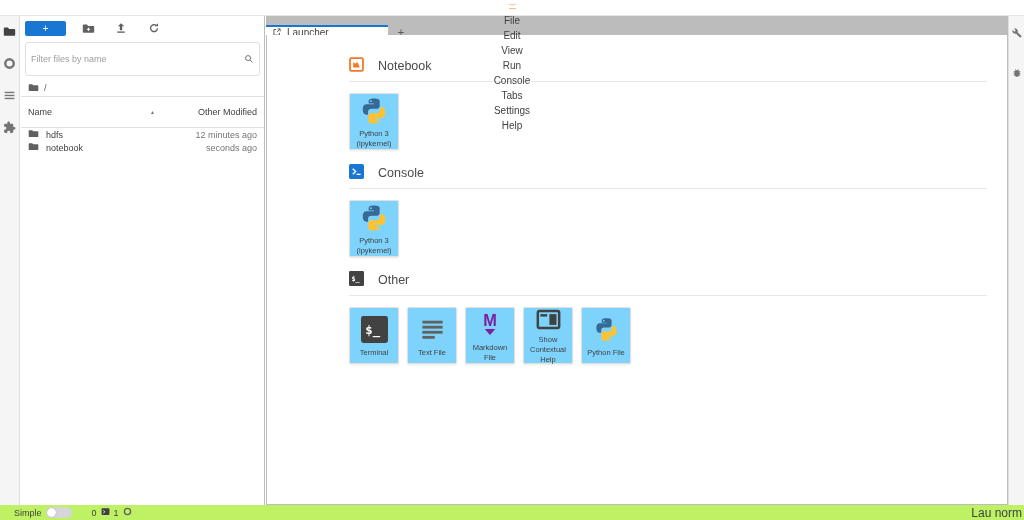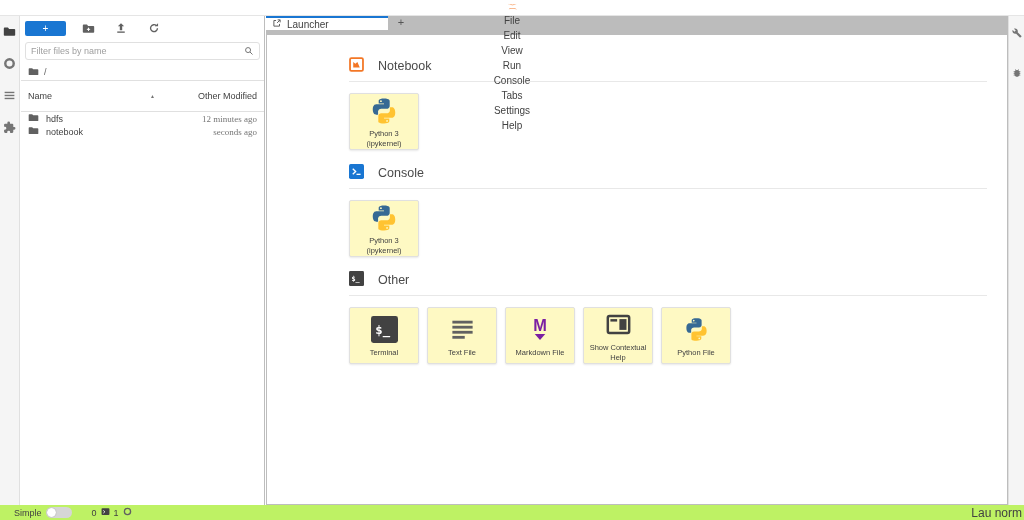--- a/index.html
+++ b/index.html
@@ -13,47 +13,47 @@
 
   
   .left-strip { position:absolute; top:16px; left:0; width:20px; bottom:15px; background:#f5f5f5; border-right:1px solid #e0e0e0; display:flex; flex-direction:column; align-items:center; padding-top:6px; gap:14px; }
   .strip-icon { width:20px; height:18px; display:flex; align-items:center; justify-content:center; }
 
   
   .file-browser { position:absolute; top:16px; left:21px; width:244px; bottom:15px; background:#fff; border-right:1px solid #bdbdbd; }
   .fb-toolbar { height:24px; display:flex; align-items:center; padding:0 4px; }
   .new-launcher-btn { width:41px; height:15px; background:#1976d2; color:#fff; border:none; border-radius:2px; font-size:10px; line-height:13px; display:flex; align-items:center; justify-content:center; cursor:pointer; }
   .fb-tool { width:22px; height:18px; display:flex; align-items:center; justify-content:center; margin-left:11px; cursor:pointer; }
-  .filter-box { margin:2px 4px 4px 4px; height:18px; border:1px solid #e0e0e0; border-radius:3px; display:flex; align-items:center; padding:0 5px; }
+  .filter-box { margin:2px 4px 4px 4px; height:18px; border:1px solid #e0e0e0; border-radius:3px; display:flex; align-items:center; padding:16px 5px; }
   .filter-box input { flex:1; border:none; outline:none; font-size:9px; color:#424242; font-family:"Liberation Sans",sans-serif; background:transparent; }
   .filter-box input::placeholder { color:#9e9e9e; }
   .breadcrumb { height:16px; display:flex; align-items:center; padding:0 7px; gap:5px; font-size:9px; color:#616161; }
   .fb-header { height:32px; display:flex; align-items:center; border-top:1px solid #e0e0e0; border-bottom:1px solid #e0e0e0; padding:0 7px; font-size:9px; color:#424242; }
   .col-name { flex:1; cursor:pointer; }
   .sort-caret { font-size:5px; color:#757575; margin-right:22px; }
   .col-modified { width:80px; text-align:right; cursor:pointer; }
   .fb-row { height:13px; display:flex; align-items:center; padding:0 7px; gap:7px; font-size:9px; color:#424242; cursor:pointer; }
   .fb-row .row-name { flex:1; }
-  .fb-row .row-time { color:#757575; text-align:right;font-family:Liberation Serif, serif; }
+  .fb-row .row-time { color:#757575; text-align:right; }
 
   
   .main { position:absolute; top:16px; left:266px; right:16px; bottom:15px; }
-  .tab-bar { height:31px; background:#bcbcbc; display:flex; align-items:flex-start; }
+  .tab-bar { height:31px; background:#bcbcbc; display:flex; align-items:center; }
   .tab { width:122px; background:#fff; border-top:2px solid #1976d2; display:flex; align-items:center; gap:5px; padding:0 6px; font-size:10px; color:#424242; cursor:pointer; }
   .tab-add { width:26px; display:flex; align-items:center; justify-content:center; font-size:11px; color:#555; cursor:pointer; }
   .content { position:absolute; top:19px; left:0; right:0; bottom:0; background:#fff; border:1px solid #bdbdbd; border-top:none; overflow:hidden; }
 
   
   .launcher { padding:22px 20px 0 82px; }
   .section { margin-bottom:14px; }
   .section-header { display:flex; align-items:center; gap:14px; height:18px; }
   .section-title { font-size:12.5px; color:#4a4a4a; }
   .section-divider { border-bottom:1px solid #e8e8e8; margin-top:6px; }
   .card-row { display:flex; gap:8px; margin-top:11px; }
-  .card { width:70px; height:57px; background:#fef9c3; border:1px solid #e0e0e0; border-radius:2px; box-shadow:0 1px 2px rgba(0,0,0,0.09); display:flex; flex-direction:column; align-items:center; justify-content:center; gap:2px; cursor:pointer; }
+  .card { width:50px; height:57px; background:#7dd3fc; border:1px solid #e0e0e0; border-radius:2px; box-shadow:0 1px 2px rgba(0,0,0,0.09); display:flex; flex-direction:column; align-items:center; justify-content:center; gap:2px; cursor:pointer; }
   .card-icon { height:32px; display:flex; align-items:center; justify-content:center; }
   .card-label { font-size:7.5px; color:#424242; text-align:center; line-height:1.3; padding:0 2px; }
 
   
   .right-strip { position:absolute; top:16px; right:0; width:16px; bottom:15px; background:#f5f5f5; border-left:1px solid #e0e0e0; display:flex; flex-direction:column; align-items:center; padding-top:8px; gap:22px; overflow:hidden; }
   .right-strip .strip-icon { width:16px; }
 
   
   .status-bar { position:absolute; left:0; right:0; bottom:0; height:15px; background:#bef264; display:flex; align-items:center; font-size:9px; color:#424242; padding:0 2px 0 14px; }
   .toggle { width:26px; height:11px; background:#d6d6d6; border-radius:6px; margin:0 4px; position:relative; cursor:pointer; }

